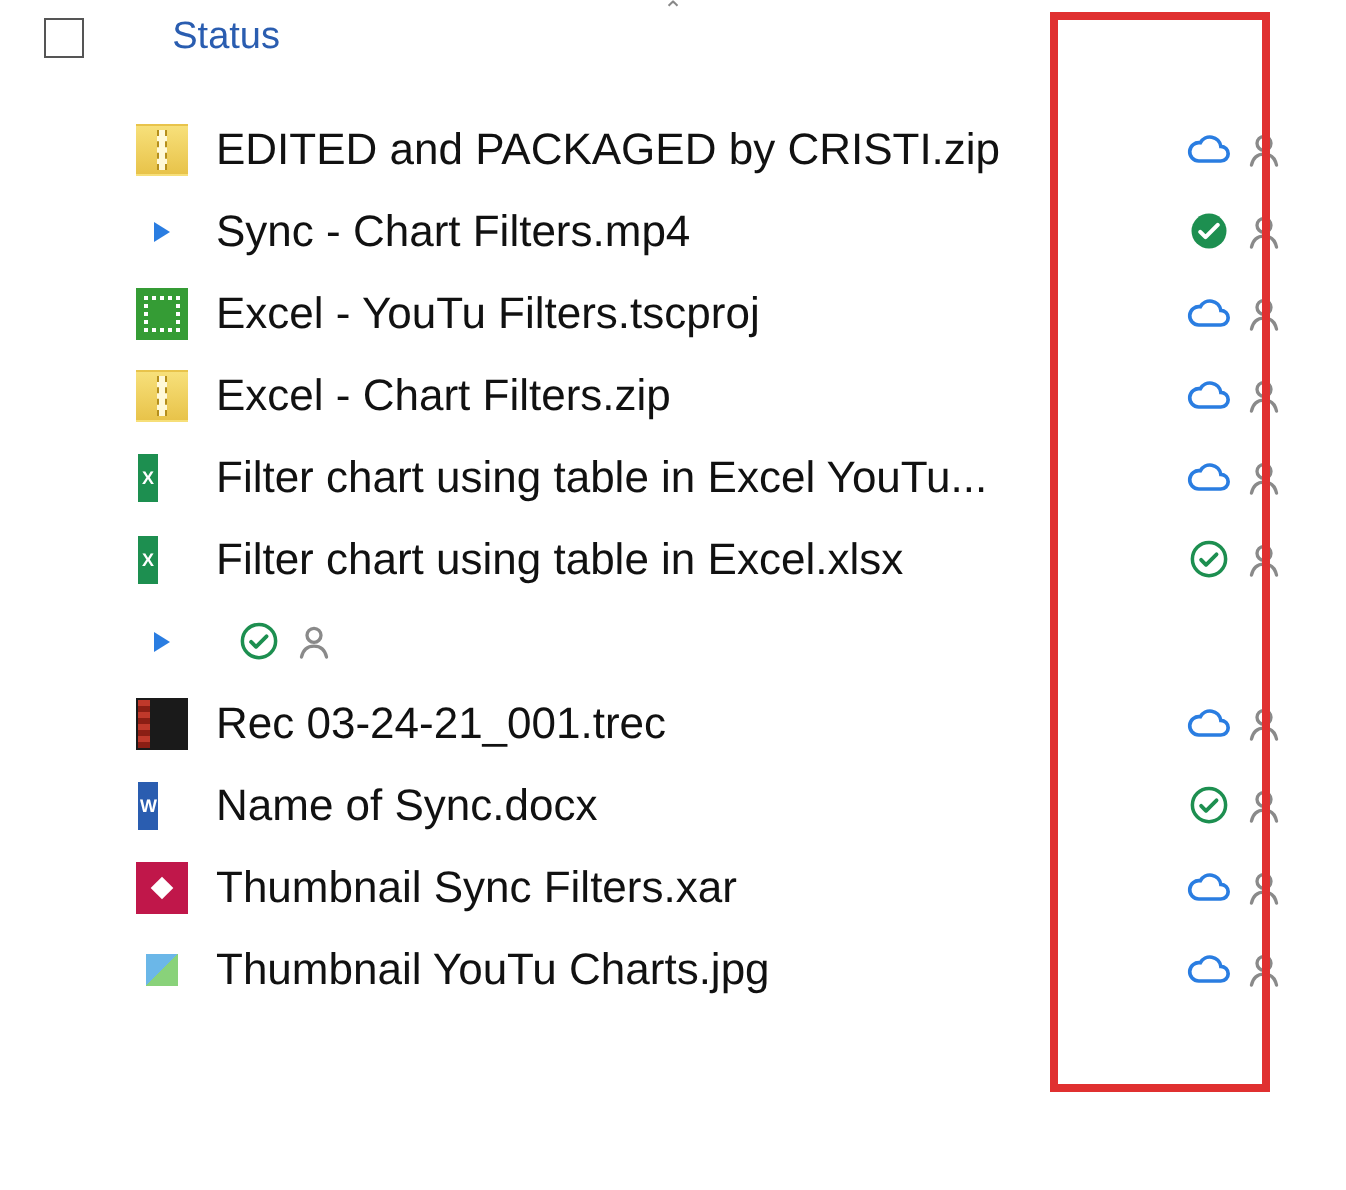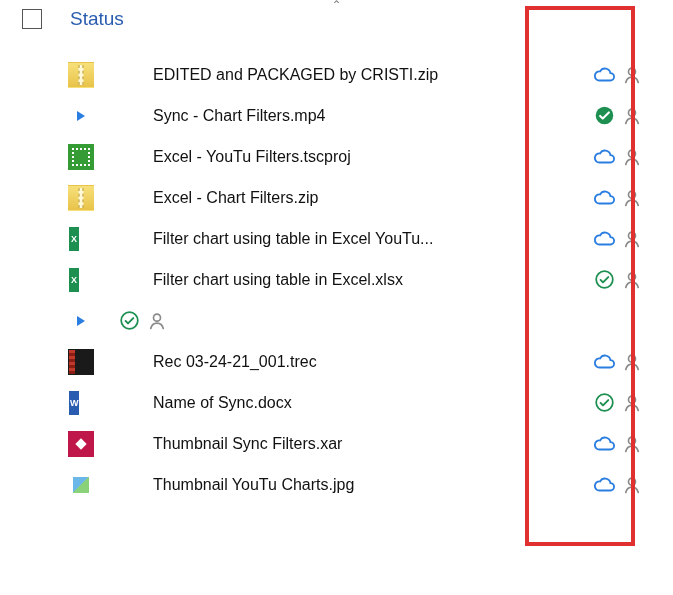--- a/index.html
+++ b/index.html
@@ -25,21 +25,21 @@
     .header .checkbox {
       width: 20px; height: 20px;
       border: 1.5px solid #555;
       margin-right: 28px;
     }
     .header .name-col {
       flex: 1;
     }
     .header .status-col {
       width: 90px;
-      text-align: left;
+      text-align: right;
       padding-right: 20px;
     }
     .header .sort-caret {
       position: absolute;
       left: 50%;
       top: -2px;
       transform: translateX(-50%);
       color: #888;
       font-size: 12px;
     }
@@ -56,26 +56,25 @@
       width: 26px; height: 26px;
       margin-right: 14px;
       display: inline-flex;
       align-items: center;
       justify-content: center;
       font-size: 14px;
       border: 1px solid transparent;
     }
     .row .fname {
       flex: 1;
-      font-size: 16px;
+      font-size: 22px;
       color: #111;
       overflow: hidden;
       white-space: nowrap;
       text-overflow: ellipsis;
-      margin-left: 45px;
     }
     .row .status-cell {
       width: 90px;
       display: flex;
       align-items: center;
       justify-content: center;
       gap: 6px;
       padding-right: 20px;
     }
     .status-icon, .person-icon {

